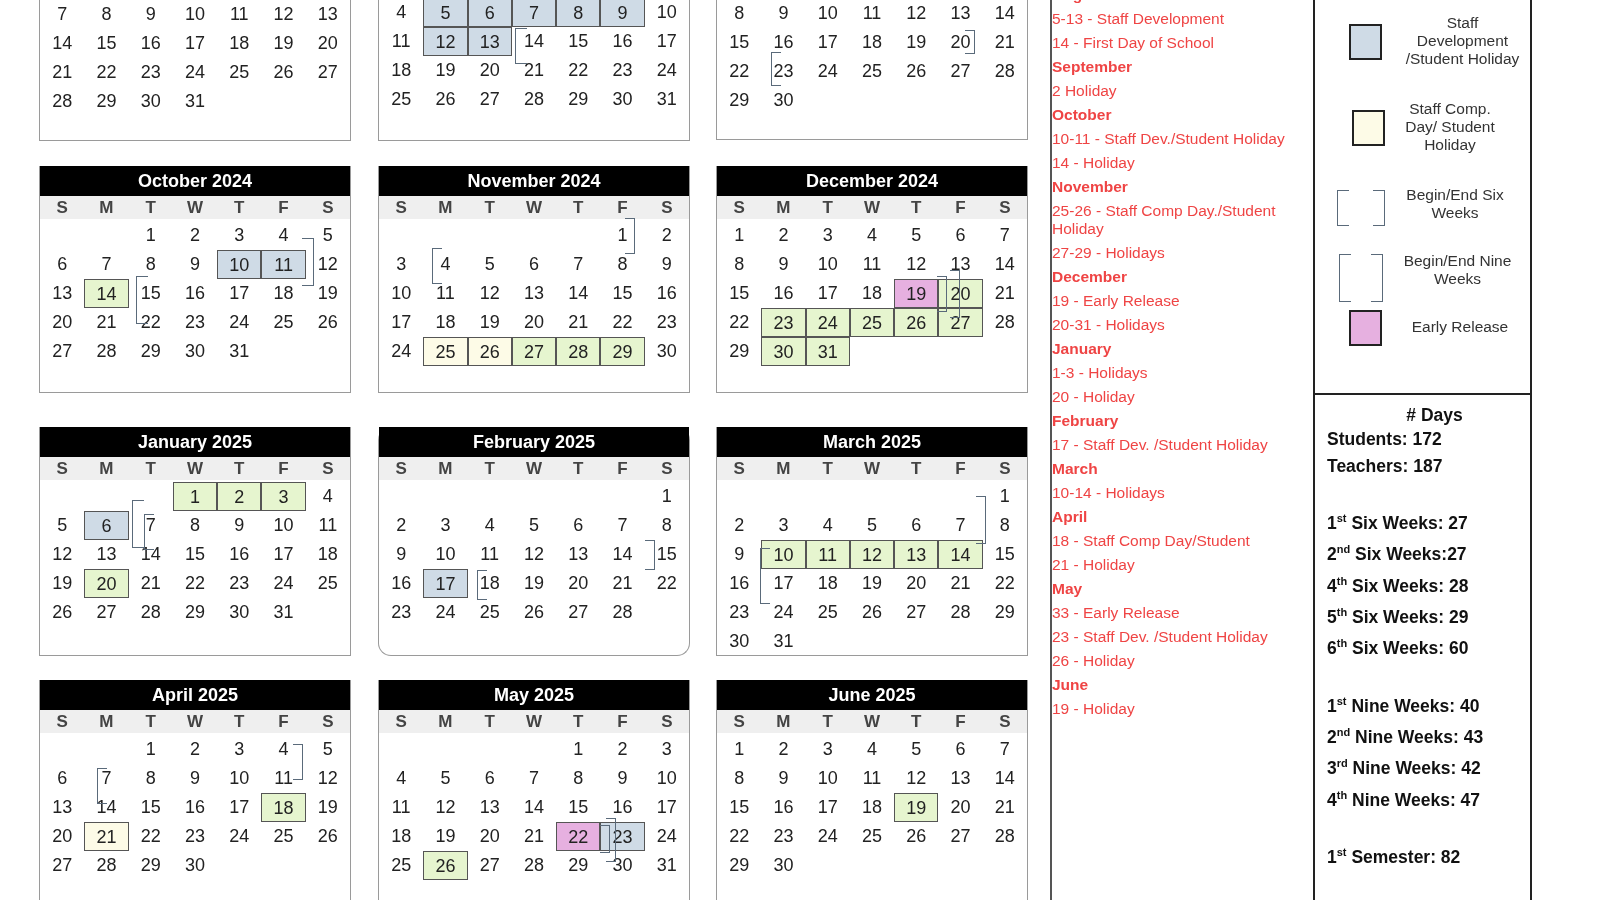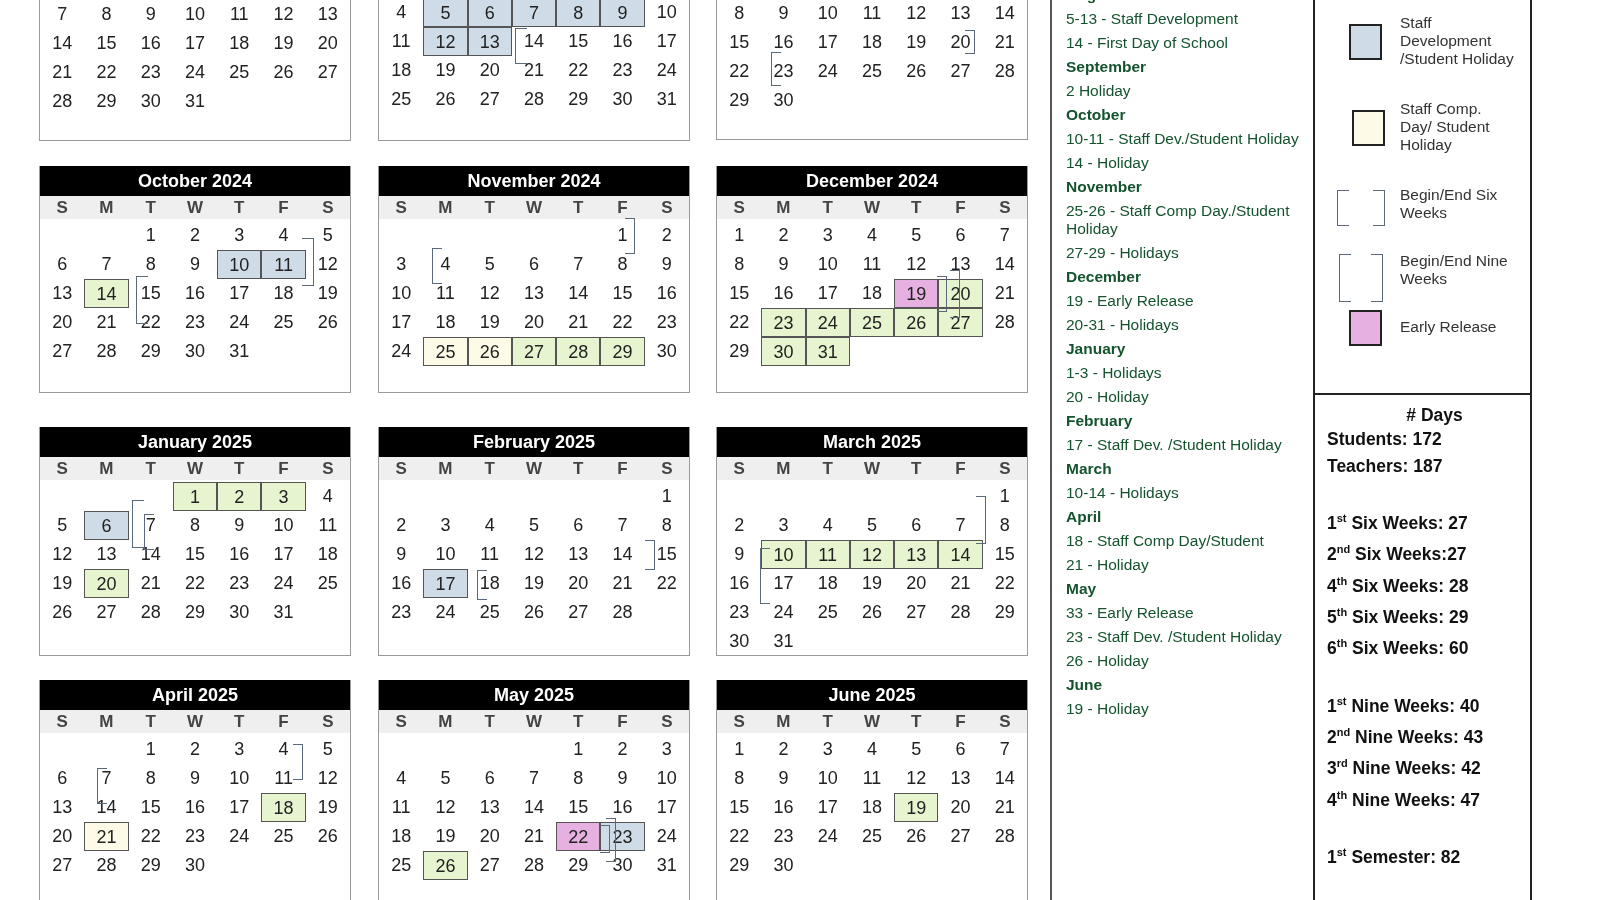--- a/index.html
+++ b/index.html
@@ -30,36 +30,36 @@
   }
   .cal .d.sd { background:#cfdbe6; border:1px solid #555; }
   .cal .d.cd { background:#fdfbe7; border:1px solid #555; }
   .cal .d.hol { background:#e6f5cf; border:1px solid #555; }
   .cal .d.er { background:#e6b0e0; border:1px solid #555; }
 
   .partial { position:absolute; top:0; }
 
   .events {
     position:absolute; left:1050px; top:0; width:263px; height:900px;
-    border-left:2px solid #555; box-sizing:border-box; padding-left:14px;
-    font-size:15.5px; color:#14532d;
+    border-left:2px solid #555; box-sizing:border-box; 
+    font-size:15.5px; color:#ef4444;
   }
   .events .ev { line-height:18px; margin-bottom:6px; }
   .events .mh { font-weight:bold; line-height:18px; margin-bottom:6px; }
   .events .top-cut { margin-top:-14px; }
 
   .legend {
     position:absolute; left:1313px; top:-2px; width:219px; height:397px;
     border:2px solid #222; box-sizing:border-box;
   }
   .legend .item { position:absolute; left:0; width:100%; }
   .legend .sw {
     position:absolute; width:33px; height:36px; border:2px solid #222; box-sizing:border-box;
   }
-  .legend .lbl { position:absolute; left:85px; font-size:15.5px; line-height:18px; color:#333; }
+  .legend .lbl { position:absolute; left:85px; font-size:15.5px; line-height:18px; color:#333;text-align:center; }
   .days {
     position:absolute; left:1313px; top:395px; width:219px; height:510px;
     border-left:2px solid #222; border-right:2px solid #222; box-sizing:border-box;
     font-weight:bold; font-size:17.5px; color:#111; padding-left:12px;
   }
   .days .title { text-align:center; margin-top:9px; margin-left:-12px; line-height:22px;padding-left:24px; }
   .days .row { line-height:26.5px; }
   .days .gap { height:26px; }
   .days sup { font-size:11px; }
   .brk { position:absolute; border:1.5px solid #5a6a7a; box-sizing:border-box; }
@@ -354,21 +354,21 @@
       <div class="d">25</div>
       <div class="d">26</div>
       <div class="d">27</div>
       <div class="d">28</div>
       <div class="d">29</div>
       <div class="d">30</div>
       <div class="d">31</div>
       <div class="d"></div>
     </div>
 </div>
-<div class="cal" style="left:378px; top:427px; height:229px;">
+<div class="cal" style="left:378px; top:427px; height:229px;border-radius:13px;">
   <div class="hdr">February 2025</div>
   <div class="dow">
       <span>S</span>
       <span>M</span>
       <span>T</span>
       <span>W</span>
       <span>T</span>
       <span>F</span>
       <span>S</span>
     </div>

